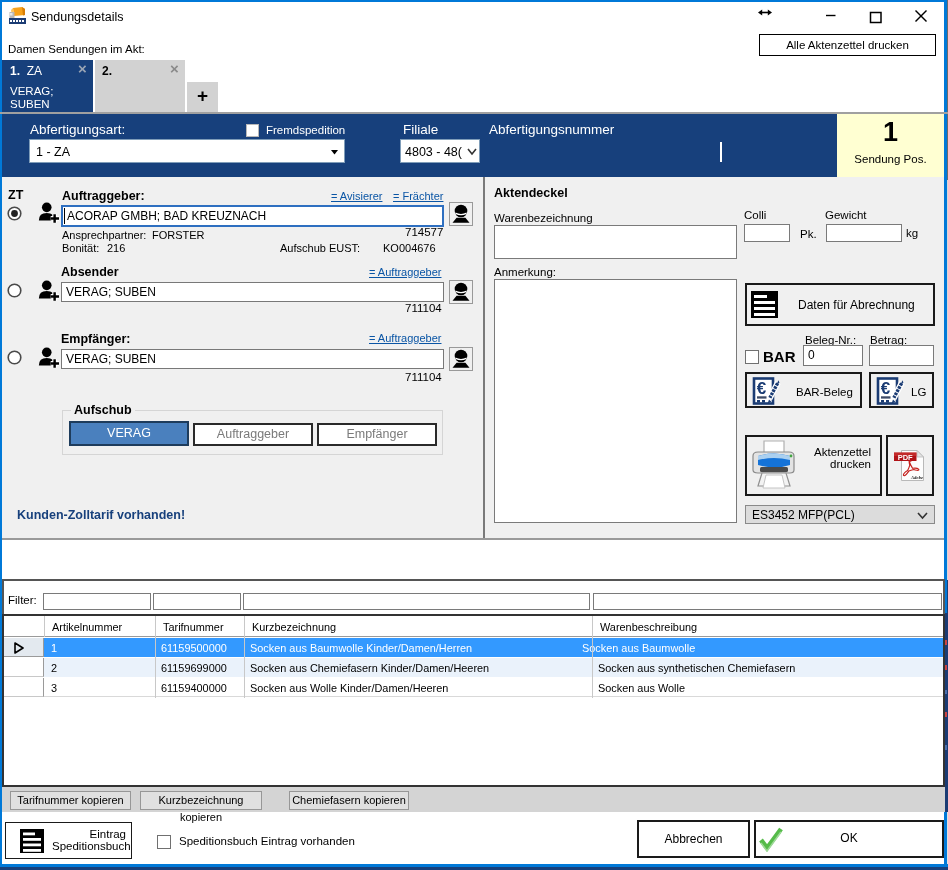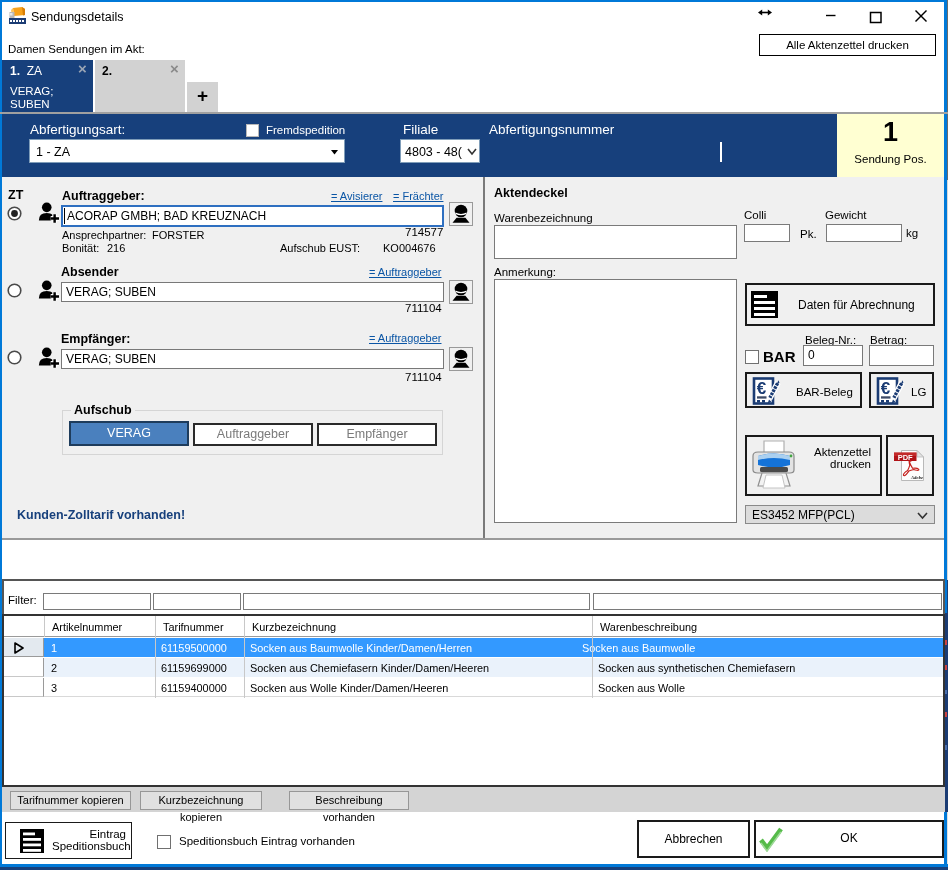--- a/index.html
+++ b/index.html
@@ -334,21 +334,21 @@
 
   <div class="abs" style="left:40px;top:0;width:1px;height:21px;background:#c8c8c8;"></div>
   <div class="abs" style="left:151px;top:0;width:1px;height:82px;background:#c8c8c8;"></div>
   <div class="abs" style="left:240px;top:0;width:1px;height:82px;background:#c8c8c8;"></div>
   <div class="abs" style="left:588px;top:0;width:1px;height:82px;background:#c8c8c8;"></div>
 </div>
 
 <div class="abs" style="left:2px;top:787px;width:943px;height:25px;background:#d4d4d4;">
   <div class="abs" style="left:8px;top:4px;width:121px;height:19px;background:#e0e0e0;border:1px solid #979797;text-align:center;line-height:17px;font-size:11px;">Tarifnummer kopieren</div>
   <div class="abs" style="left:138px;top:4px;width:122px;height:19px;background:#e0e0e0;border:1px solid #979797;text-align:center;line-height:17px;font-size:11px;">Kurzbezeichnung kopieren</div>
-  <div class="abs" style="left:287px;top:4px;width:120px;height:19px;background:#e0e0e0;border:1px solid #979797;text-align:center;line-height:17px;font-size:11px;">Beschreibung vorhanden</div>
+  <div class="abs" style="left:287px;top:4px;width:120px;height:19px;background:#e0e0e0;border:1px solid #979797;text-align:center;line-height:17px;font-size:11px;">Chemiefasern kopieren</div>
 </div>
 <div class="abs" style="left:5px;top:822px;width:127px;height:37px;background:#fff;border:1px solid #1a1a1a;"></div>
 <svg class="abs" style="left:20px;top:829px" width="24" height="24" viewBox="0 0 24 24">
     <rect width="24" height="24" fill="#000"></rect>
     <rect x="3" y="3.5" width="12" height="2.8" fill="#fff"></rect>
     <rect x="3" y="9" width="18" height="2.8" fill="#fff"></rect>
     <rect x="3" y="14.5" width="18" height="2.8" fill="#fff"></rect>
     <rect x="3" y="20" width="18" height="2.8" fill="#fff"></rect>
   </svg>
 <div class="lbl" style="left:52px;top:828px;font-size:11.5px;text-align:right;width:74px;">Eintrag<br>Speditionsbuch</div>

